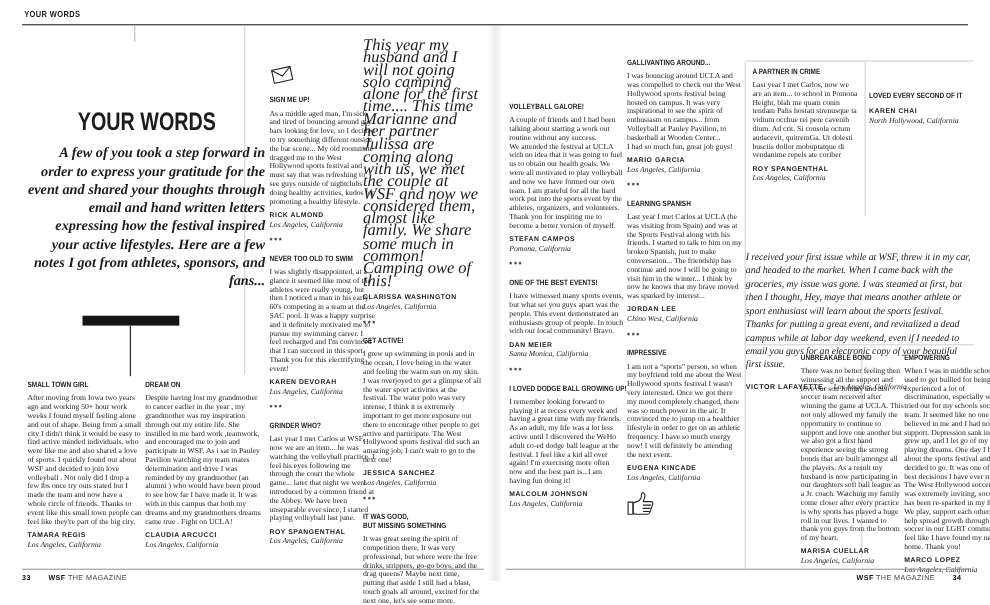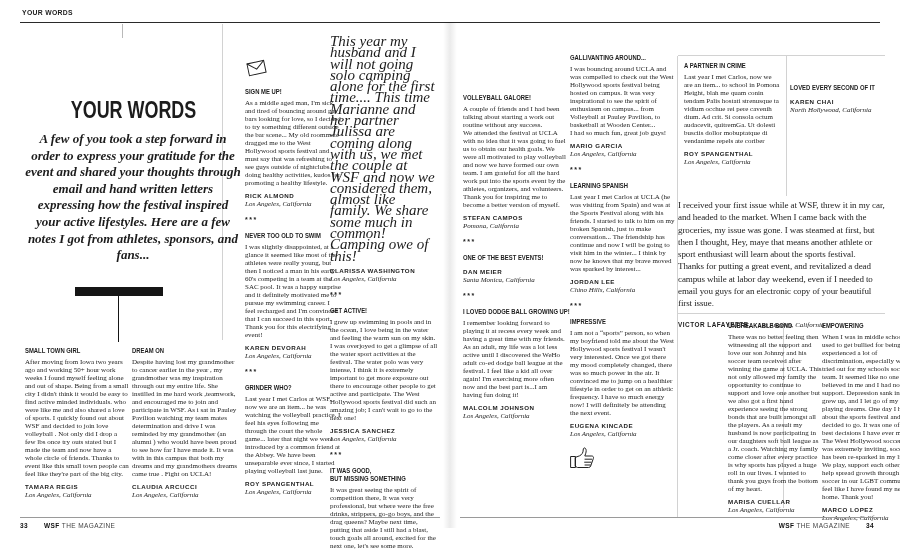--- a/index.html
+++ b/index.html
@@ -25,36 +25,36 @@
   .letter-body { white-space:pre-line; }
   .sig { margin-top:5px; margin-bottom:2px; }
   .sig-name { font-family:"Liberation Sans", sans-serif; font-weight:bold; font-size:6.2px; letter-spacing:0.5px; line-height:8px; }
   .sig-place { font-style:italic; font-size:7px; line-height:8px; }
   .sep { font-family:"Liberation Sans", sans-serif; font-weight:bold; font-size:7px; letter-spacing:1.5px;
     margin:8px 0 8px 0; color:#222; }
   
   .title-block { position:absolute; left:25px; top:98px; width:216px; text-align:center; }
   .big-title { font-family:"Liberation Sans", sans-serif; font-weight:bold; font-size:23px; line-height:24px; }
   .big-title .cond { display:inline-block; transform:scaleX(0.78); transform-origin:center top; white-space:nowrap; }
-  .intro { margin-top:9px; font-style:italic; font-weight:bold; font-size:13px; line-height:16.6px; }
+  .intro { margin-top:9px; font-style:italic; font-weight:bold; font-size:13px; line-height:16.6px;text-align:right; }
   .deco-bar { position:absolute; left:75px; top:287px; width:88px; height:9px; background:#151515; }
   .deco-stem { position:absolute; left:118px; top:296px; width:1px; height:46px; background:#151515; }
   
   .lp-col1 { left:25px;  top:347px; width:104px; }
   .lp-col2 { left:132px; top:347px; width:105px; }
   .lp-col3 { left:245px; top:58px;  width:97px;  }
   .lp-col4 { left:330px; top:36px;  width:108px; }
   .rp-col1 { left:463px; top:94px;  width:104px; }
   .rp-col2 { left:570px; top:54px;  width:106px; }
   .rp-col3 { left:684px; top:62px;  width:96px;  }
   .rp-col4 { left:790px; top:84px;  width:96px;  }
   .italic-letter { font-style:italic; font-size:15px; line-height:11.3px; }
   
   .victor-block { position:absolute; left:678px; top:199px; width:207px; }
-  .victor-body { font-size:9px; line-height:12.3px; letter-spacing:-0.1px; white-space:pre-line; }
+  .victor-body { font-style:italic; font-size:9px; line-height:12.3px; letter-spacing:-0.1px; white-space:pre-line;margin-top:28px; }
   .victor-sig { margin-top:3px; }
   .victor-sig .sig-name { display:inline; font-size:6.4px; }
   .victor-sig .sig-place { display:inline; margin-left:3px; }
   
   .hline { position:absolute; height:0; border-top:1px solid #d2d2d2; }
   .rp-rule-top { left:678px; top:55px; width:207px; }
   .rp-rule-mid { left:678px; top:313px; width:207px; }
   .vline { position:absolute; width:1px; background:#d2d2d2; }
   .vline-rp1 { left:677px; top:56px; height:461px; }
   .vline-rp2 { left:786px; top:56px; height:140px; }
@@ -196,20 +196,21 @@
       <div class="letter-body">A couple of friends and I had been talking about starting a work out routine without any success.
 We attended the festival at UCLA with no idea that it was going to fuel us to obtain our health goals. We were all motivated to play volleyball and now we have formed our own team. I am grateful for all the hard work put into the sports event by the athletes, organizers, and volunteers. Thank you for inspiring me to become a better version of myself.</div>
       <div class="sig">
         <div class="sig-name">STEFAN CAMPOS</div>
         <div class="sig-place">Pomona, California</div>
       </div>
     </div>
     <div class="sep">***</div>
     <div class="letter">
       <div class="letter-heading"><span class="cond">ONE OF THE BEST EVENTS!</span></div>
+      <div class="letter-body">I have witnessed many sports events, but what set you guys apart was the people. This event demonstrated an enthusiasts group of people. In touch with our local community! Bravo.</div>
       <div class="sig">
         <div class="sig-name">DAN MEIER</div>
         <div class="sig-place">Santa Monica, California</div>
       </div>
     </div>
     <div class="sep">***</div>
     <div class="letter">
       <div class="letter-heading"><span class="cond">I LOVED DODGE BALL GROWING UP!</span></div>
       <div class="letter-body">I remember looking forward to playing it at recess every week and having a great time with my friends. As an adult, my life was a lot less active until I discovered the WeHo adult co-ed dodge ball league at the festival. I feel like a kid all over again! I'm exercising more often now and the best part is...I am having fun doing it!</div>
       <div class="sig">
@@ -228,21 +229,21 @@
         <div class="sig-name">MARIO GARCIA</div>
         <div class="sig-place">Los Angeles, California</div>
       </div>
     </div>
     <div class="sep">***</div>
     <div class="letter">
       <div class="letter-heading"><span class="cond">LEARNING SPANISH</span></div>
       <div class="letter-body">Last year I met Carlos at UCLA (he was visiting from Spain) and was at the Sports Festival along with his friends. I started to talk to him on my broken Spanish, just to make conversation... The friendship has continue and now I will be going to visit him in the winter... I think by now he knows that my brave moved was sparked by interest...</div>
       <div class="sig">
         <div class="sig-name">JORDAN LEE</div>
-        <div class="sig-place">Chino Hills, California</div>
+        <div class="sig-place">Chino West, California</div>
       </div>
     </div>
     <div class="sep">***</div>
     <div class="letter">
       <div class="letter-heading"><span class="cond">IMPRESSIVE</span></div>
       <div class="letter-body">I am not a “sports” person, so when my boyfriend told me about the West Hollywood sports festival I wasn't very interested. Once we got there my mood completely changed, there was so much power in the air. It convinced me to jump on a healthier lifestyle in order to get on an athletic frequency. I have so much energy now! I will definitely be attending the next event.</div>
       <div class="sig">
         <div class="sig-name">EUGENA KINCADE</div>
         <div class="sig-place">Los Angeles, California</div>
       </div>

